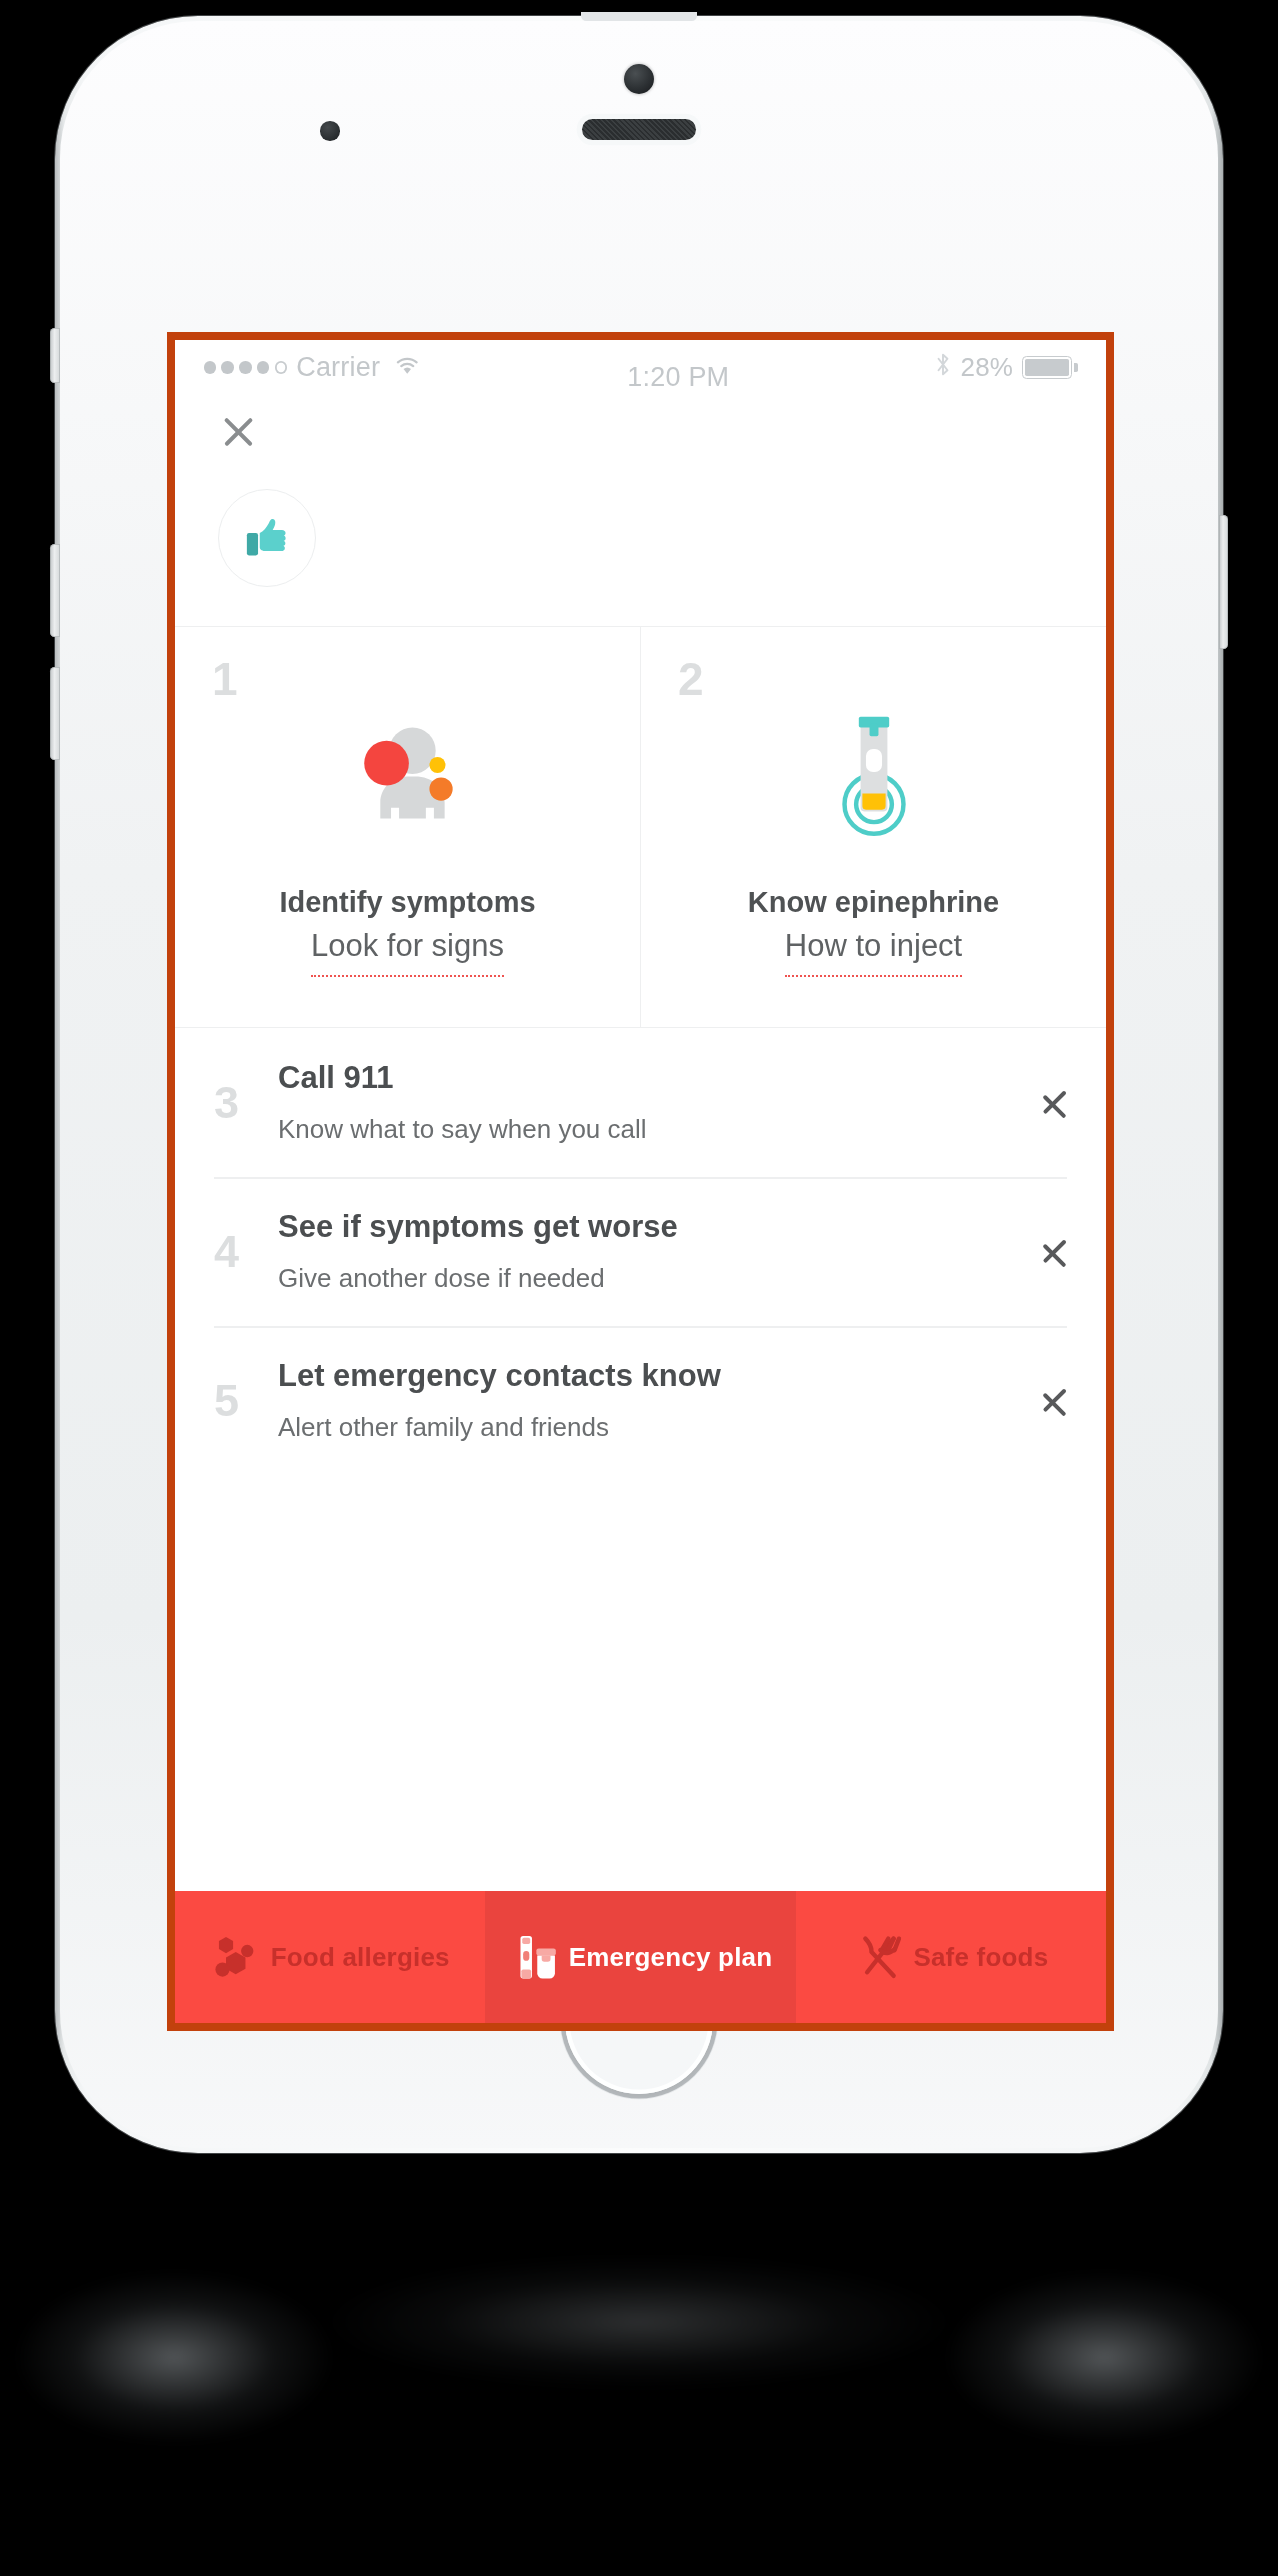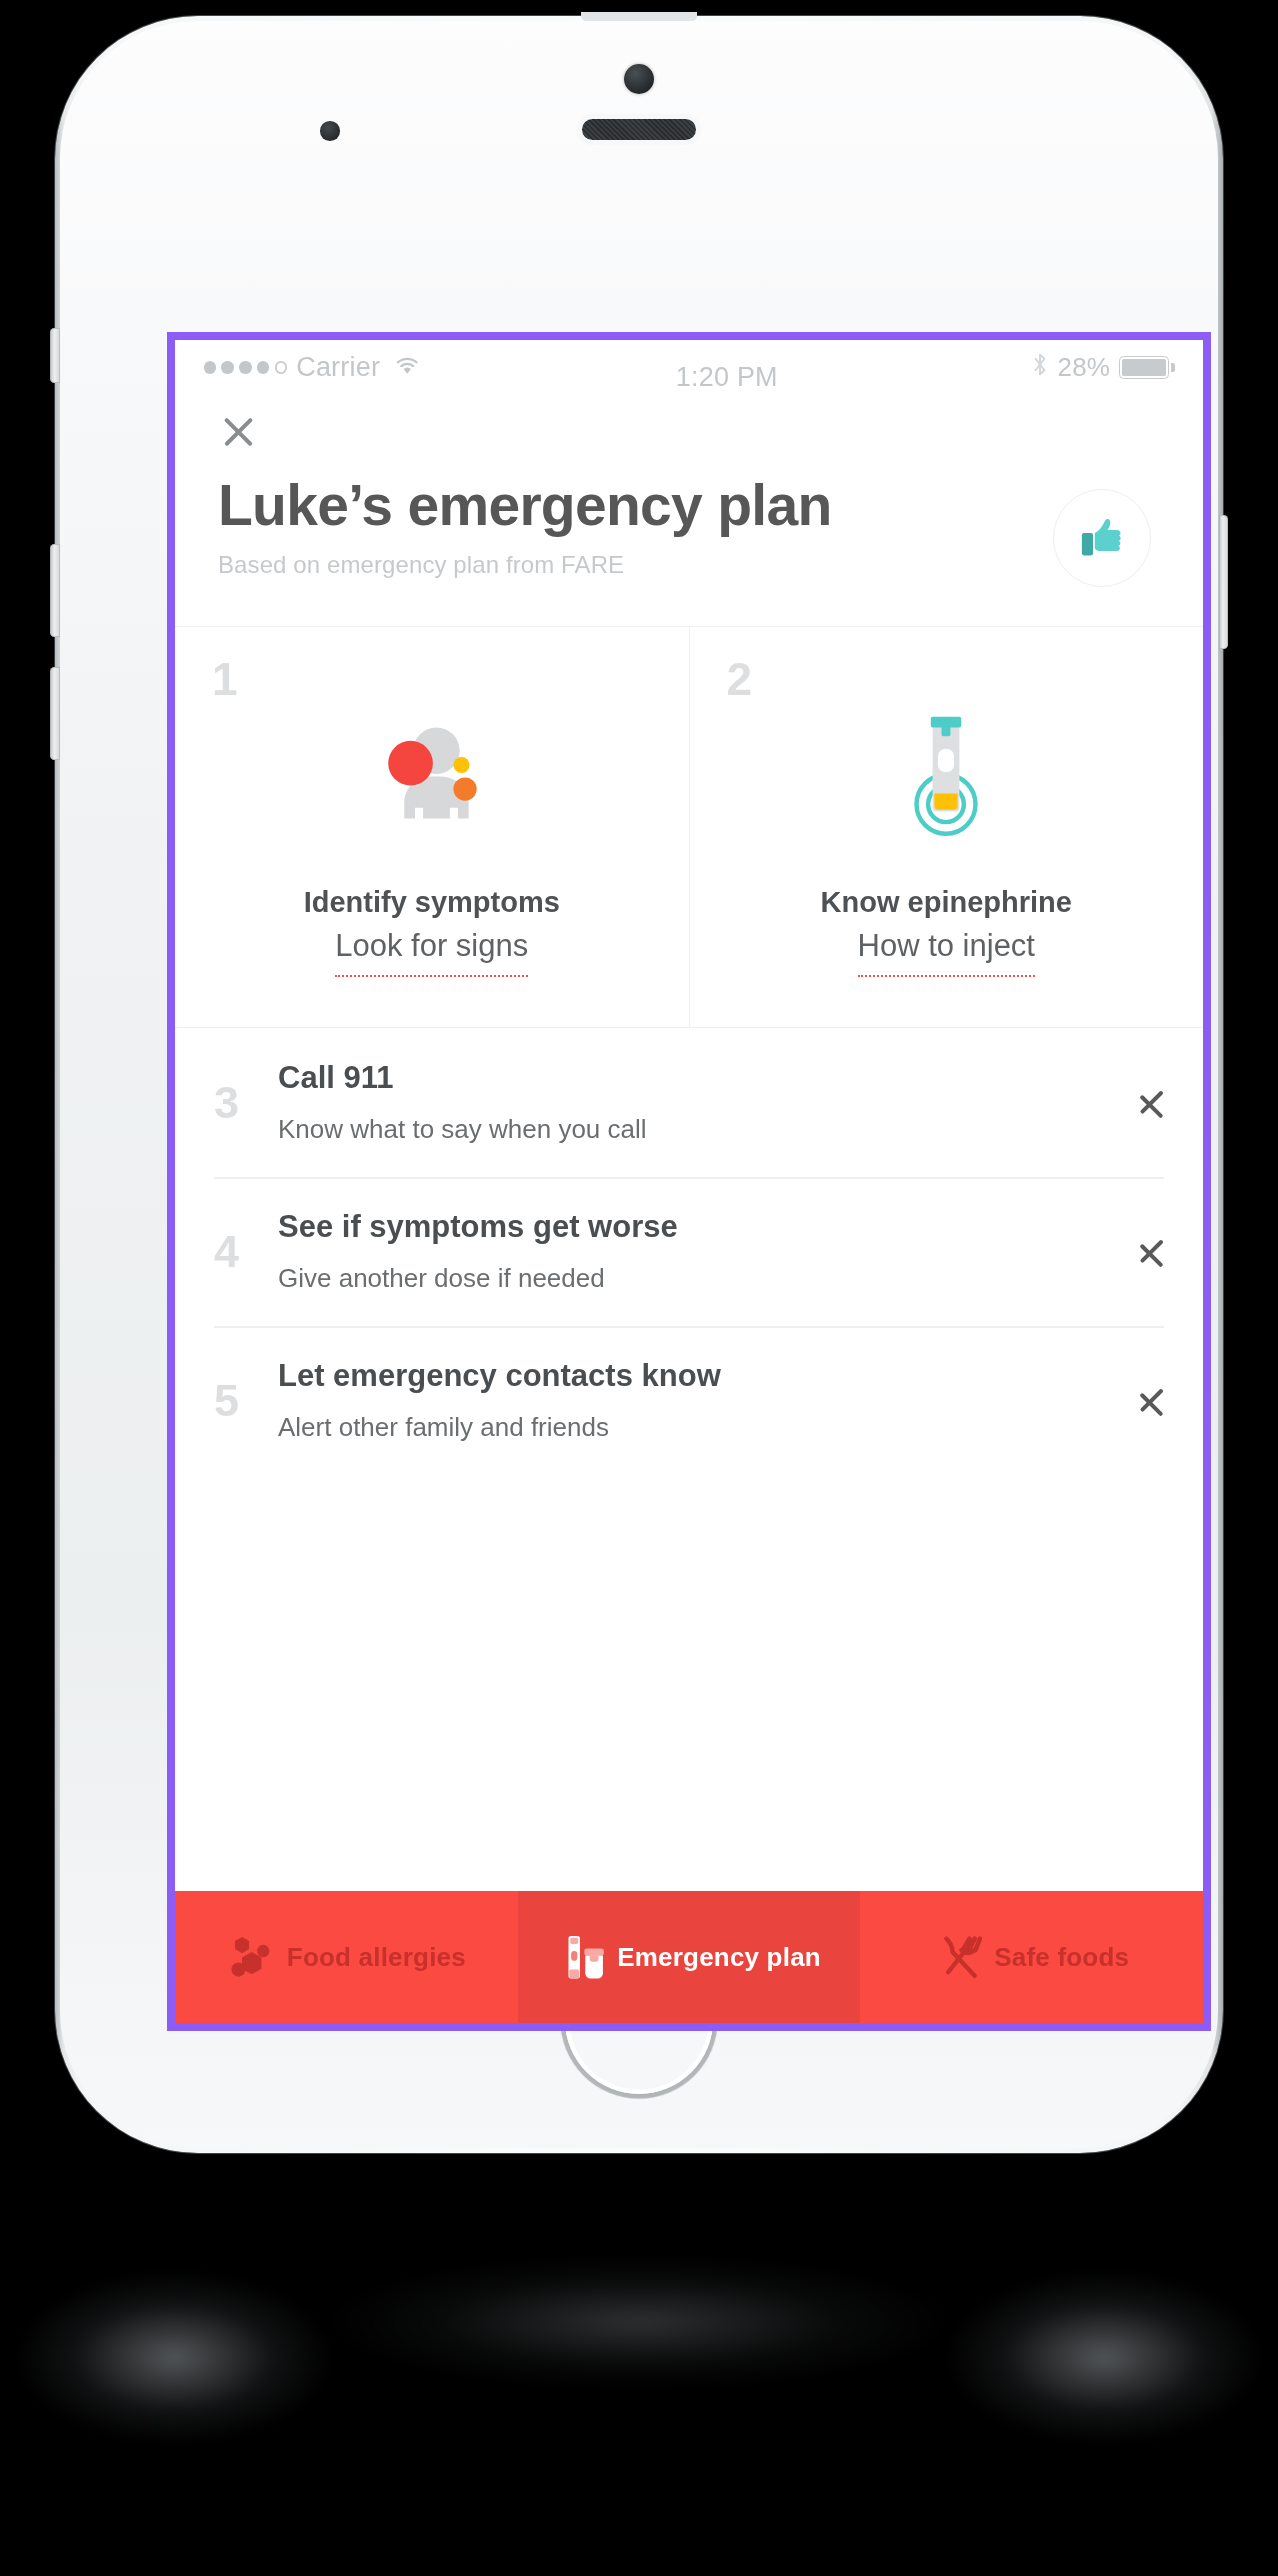--- a/index.html
+++ b/index.html
@@ -94,23 +94,23 @@
     filter: blur(5.3px);
   }
   .refl-l { left: 18px;  top: 18px; width: 312px; height: 169px; }
   .refl-r { right: 18px; top: 18px; width: 312px; height: 169px; }
   .refl-c { left: 50%; transform: translateX(-50%); top: 0px; width: 624px; height: 134px; opacity: .55; }
 
   
   .screen {
     position: absolute;
     left: 167px; top: 332px;
-    width: 1044px; height: 1699px;
+    width: 947px; height: 1699px;
     background: #d946ef;
-    border: 8px solid #8b5cf6;
+    border: 8px solid #c2410c;
     overflow: hidden;
   }
   .screen-content { position: relative; width: 100%; height: 100%; background: #fff; }
 
   
   .statusbar {
     display: flex; align-items: center;
     height: 55px; padding: 0 28.5px;
     color: #c3c7ca; font-size: 26px; letter-spacing: 0.2px;
   }
@@ -288,24 +288,20 @@
               </span>
           <span class="battery-nub"></span>
         </span>
       </div>
     </div>
 
     <div class="header">
       <div class="close-btn"></div>
 
       <div class="title-row">
-        <div class="title-block">
-          <div class="page-title">Luke’s emergency plan</div>
-          <div class="page-sub">Based on emergency plan from FARE</div>
-        </div>
 
         <div class="thumb-badge">
           <span>
             <svg width="55" height="55" viewBox="0 0 64 64" aria-hidden="true">
               <rect x="8" y="28" width="13" height="26" rx="2.5" fill="#3FA9A6"></rect>
               <path d="M23 28c4-2 8-6.5 10.5-11.5C35 13 36 11 38.5 11.6c2.6.7 3 3.6 2.3 6.3-.6 2.3-1.8 4.6-2.8 6.4h10.8c2.5 0 4.2 1.6 4.2 3.5 0 1.5-1 2.6-2.1 3.1 1.3.4 2.2 1.5 2.2 3 0 1.5-1 2.6-2.3 3 1.2.5 2 1.5 2 2.9 0 1.5-1 2.6-2.3 3 1 .5 1.7 1.5 1.7 2.8 0 2-1.7 3.4-4.2 3.4H30c-3.4 0-7-1.3-7-4.2V28z" fill="#5BD0CC"></path>
             </svg>
           </span>
         </div>
       </div>

